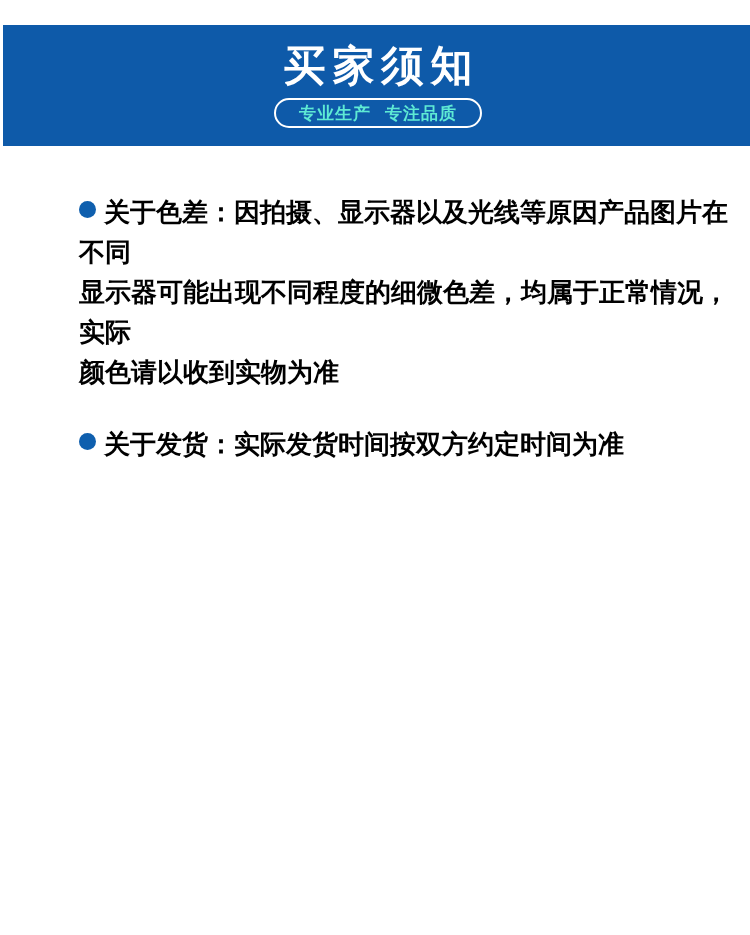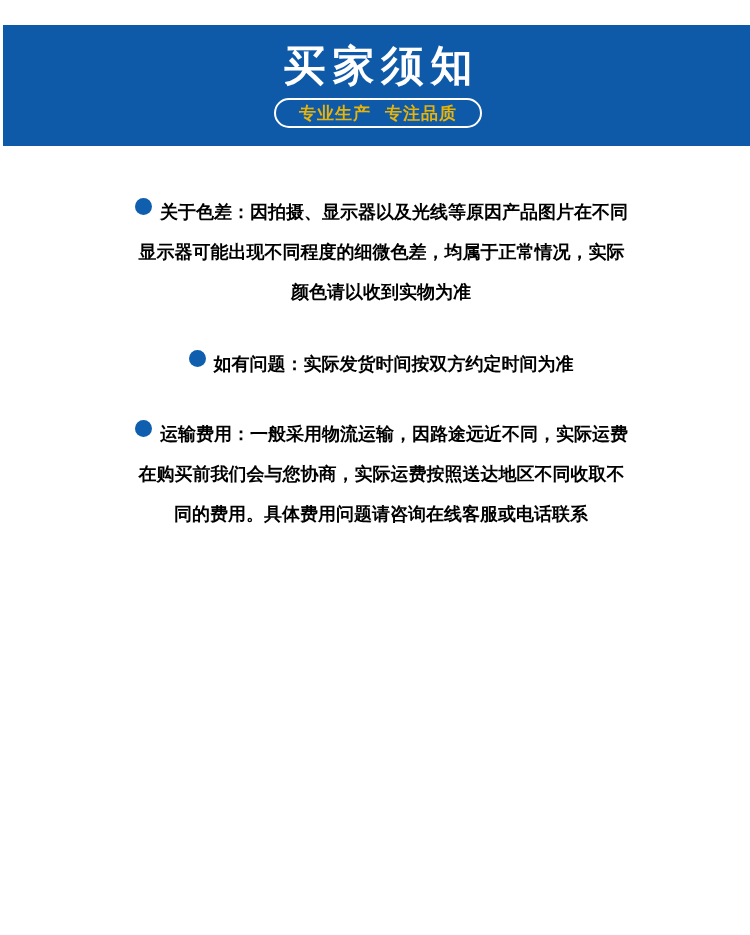--- a/index.html
+++ b/index.html
@@ -45,36 +45,37 @@
     height: 30px;
     min-width: 186px;
     padding: 0 22px;
     border: 2px solid #ffffff;
     border-radius: 16px;
     display: flex;
     align-items: center;
     justify-content: center;
   }
   .pill span {
-    color: #eab308;
+    color: #5eead4;
     font-size: 17px;
     font-weight: 700;
     letter-spacing: 1px;
     white-space: pre; 
   }
   
   .content {
     padding: 45px 18px 0 27px;
   }
   p.notice {
-    font-size: 18px;
+    font-size: 26px;
     line-height: 40px;
     font-weight: 700;
     color: var(--text-black, #000000);
-    text-align: center;
+    text-align: left;
+    margin-left: 48px;
   }
   p.notice .txt { white-space: pre-wrap; }
   p.mb30 { margin-bottom: 30px; }
   p.mb28 { margin-bottom: 28px; }
   .bullet {
     display: inline-block;
     width: 17px;
     height: 17px;
     border-radius: 50%;
     background: var(--bullet-blue, #0f5fae);
@@ -95,22 +96,19 @@
     </div>
   </header>
 
   <main class="content">
 
     <p class="notice mb30"><span class="bullet"></span><span class="txt">关于色差：因拍摄、显示器以及光线等原因产品图片在不同
 显示器可能出现不同程度的细微色差，均属于正常情况，实际
 颜色请以收到实物为准</span></p>
 
 
-    <p class="notice mb28"><span class="bullet"></span><span class="txt">如有问题：实际发货时间按双方约定时间为准</span></p>
+    <p class="notice mb28"><span class="bullet"></span><span class="txt">关于发货：实际发货时间按双方约定时间为准</span></p>
 
-    <p class="notice mb30"><span class="bullet"></span><span class="txt">运输费用：一般采用物流运输，因路途远近不同，实际运费
-在购买前我们会与您协商，实际运费按照送达地区不同收取不
-同的费用。具体费用问题请咨询在线客服或电话联系</span></p>
 
 
   </main>
 
 </div>
 
 </body></html>

